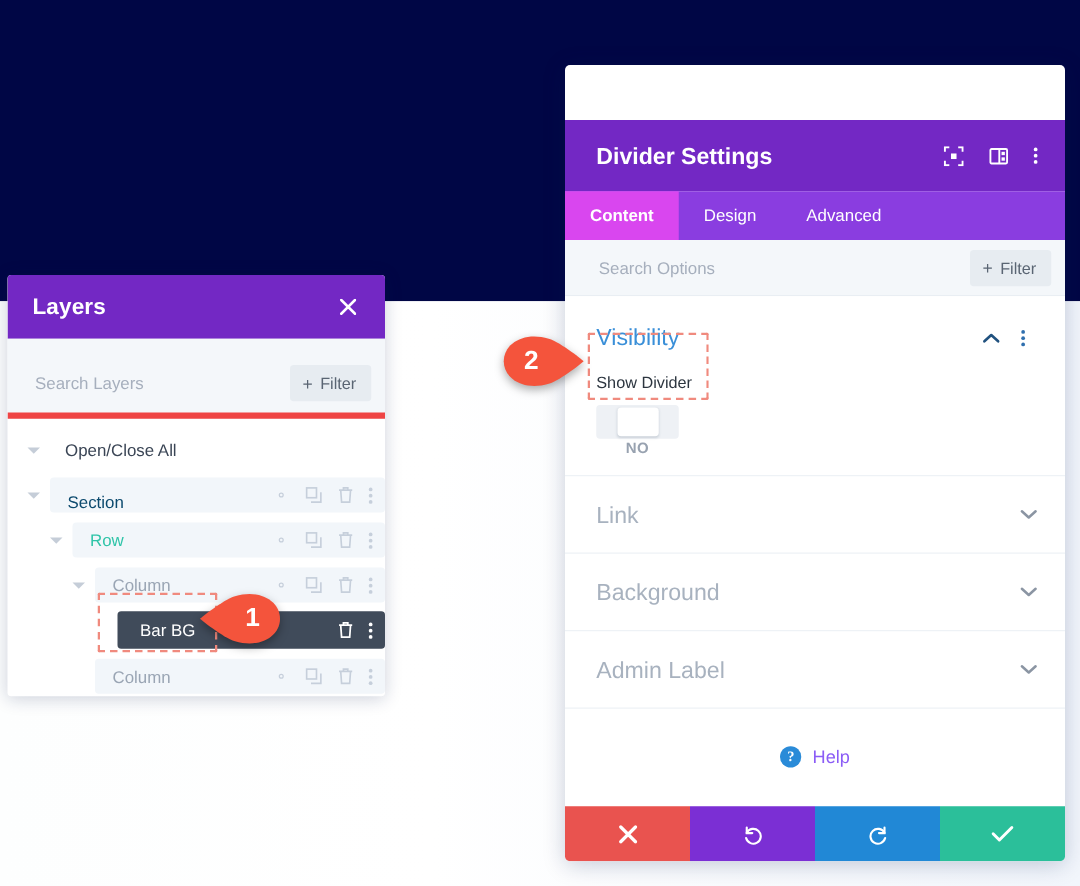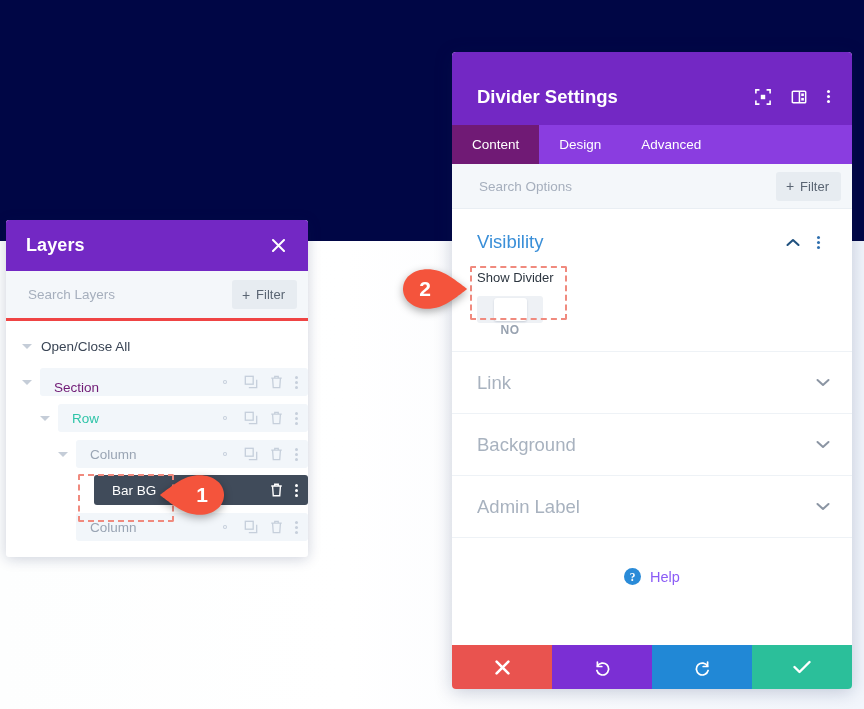--- a/index.html
+++ b/index.html
@@ -79,24 +79,24 @@
     font-size: 19px;
     line-height: 1;
     cursor: pointer;
     font-weight: 400;
     width: 20px; height: 20px;
     display: flex; align-items: center; justify-content: center;
   }
   #layers-search-bar {
     height: 47px;
     background: #f4f7fa;
-    border-bottom: 3px solid #ef4444;
-    display: flex;
-    align-items: center;
-    padding: 0 11px 0 20px;
+    border-bottom: 5px solid #ef4444;
+    display: flex;
+    align-items: center;
+    padding: 12px 11px 0 20px;
     flex: none;
   }
   #layers-search-input {
     flex: 1;
     border: none;
     outline: none;
     background: transparent;
     font-family: "Liberation Sans", sans-serif;
     font-size: 13.5px;
     color: #3f4b5f;
@@ -136,21 +136,21 @@
     border-left: 5px solid transparent;
     border-right: 5px solid transparent;
     border-top: 5px solid #c5cdd8;
     flex: none;
     cursor: pointer;
   }
   .tree-caret.blank { border: none; width: 10px; }
 
   .row-open-close {
     padding-left: 16px;
-    gap: 9px;
+    gap: 20px;
     height: 22px;
     margin-bottom: 11px;
   }
   #open-close-label {
     font-size: 13.5px;
     color: #3a4555;
   }
 
   .layer-item {
     display: flex;
@@ -169,21 +169,21 @@
     white-space: nowrap;
   }
   .layer-actions {
     display: flex;
     align-items: center;
     gap: 12px;
     color: #c6cfdb;
   }
   .layer-actions .act { cursor: pointer; display: inline-flex; }
 
-  .name-section { color: #701a75; margin-top: 11px; }
+  .name-section { color: #0c4a6e; margin-top: 11px; }
   .name-row     { color: #2fc4a8; }
   .name-column  { color: #9aa5b4; }
 
   
   .indent-1 { padding-left: 16px; }
   .indent-2 { padding-left: 34px; }
   .indent-3 { padding-left: 52px; }
   .indent-4 { padding-left: 70px; }
 
   
@@ -217,22 +217,23 @@
     overflow: hidden;
     display: flex;
     flex-direction: column;
   }
   #settings-header {
     height: 57px;
     background: #7328c4;
     display: flex;
     align-items: center;
     justify-content: space-between;
-    padding: 16px 22px 0 25px;
+    padding: 0 22px 0 25px;
     flex: none;
+    margin-top: 44px;
   }
   #settings-title {
     color: #fff;
     font-size: 18.5px;
     font-weight: bold;
   }
   #settings-header-icons {
     display: flex;
     align-items: center;
     gap: 20px;
@@ -249,21 +250,21 @@
   .tab {
     display: flex;
     align-items: center;
     justify-content: center;
     color: #ffffff;
     font-size: 13.5px;
     padding: 0 20px;
     cursor: pointer;
     background: transparent;
   }
-  .tab.active { background: #701a75; font-weight: normal; }
+  .tab.active { background: #d946ef; font-weight: bold; }
 
   #settings-search-bar {
     height: 44px;
     background: #f4f7fa;
     border-bottom: 1px solid #e9eef3;
     display: flex;
     align-items: center;
     padding: 0 11px 0 25px;
     flex: none;
   }

